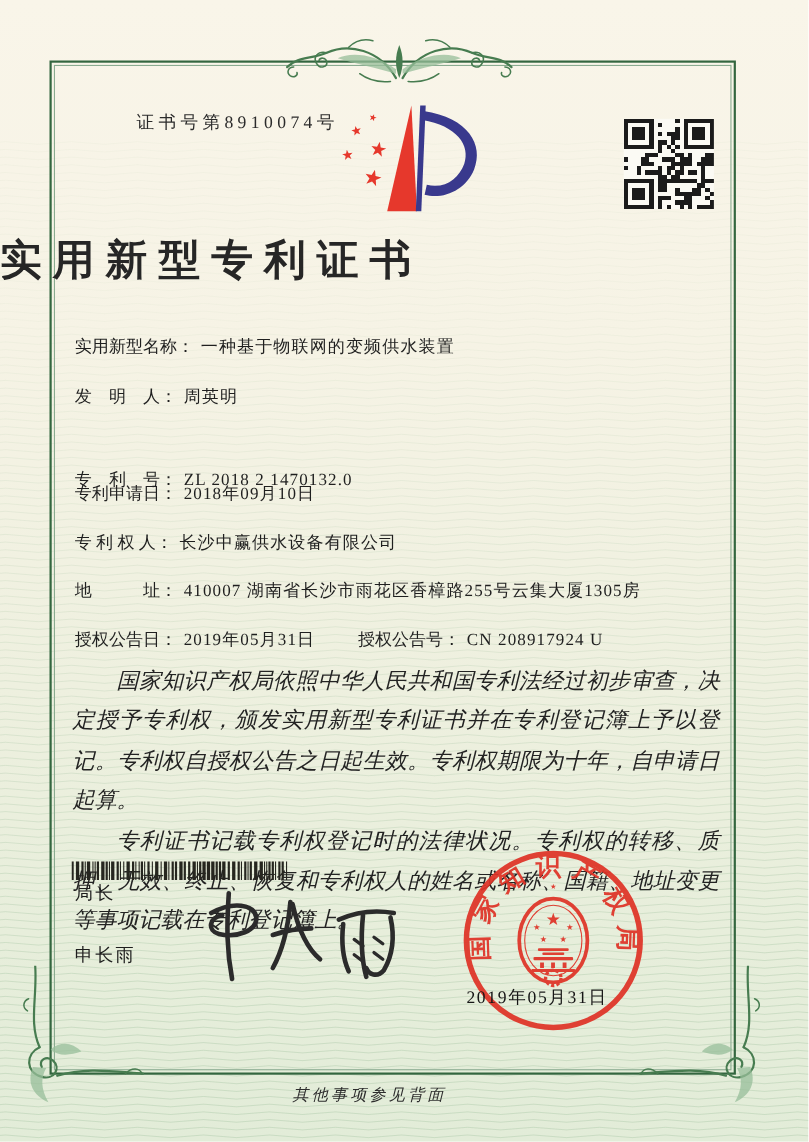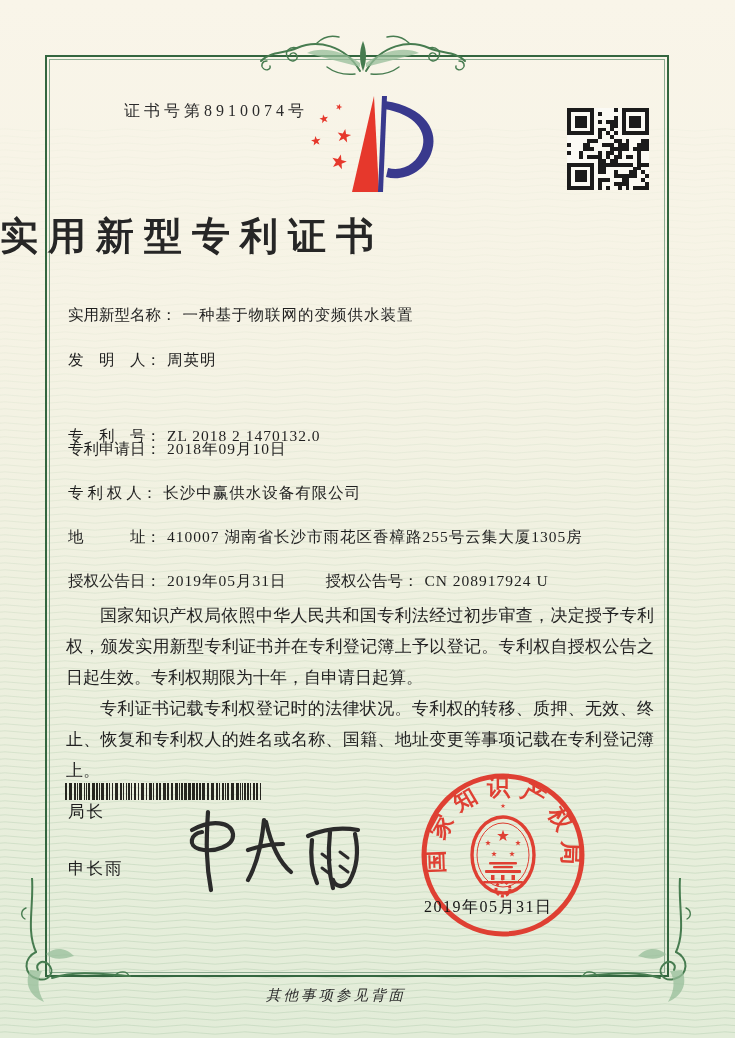--- a/index.html
+++ b/index.html
@@ -16,22 +16,22 @@
   .ff{fill:#97bd9a;opacity:.75;}
   .ff2{fill:#477c50;}
   .abs{position:absolute;z-index:4;}
   .cert-no{left:76px;top:101px;font-size:16px;letter-spacing:4px;color:#2b2b2b;margin-left:48px;}
   .title{left:0;top:211px;width:735px;text-align:left;font-size:38px;font-weight:bold;
          letter-spacing:10px;color:#262626;}
   .frow{left:68px;width:584px;font-size:15.5px;color:#1f1f1f;white-space:nowrap;}
   .frow .lab{display:inline-block;text-align:right;}
   .frow .val{margin-left:6px;letter-spacing:1px;}
   .frow2cell{display:inline-block;}
-  .paras{left:66px;top:601px;width:588px;font-size:17px;line-height:1.82;color:#232323;
-         text-align:justify;z-index:4;position:absolute;}
+  .paras{left:66px;top:601px;width:588px;font-size:20px;line-height:1.82;color:#232323;
+         text-align:justify;font-style:italic;z-index:4;position:absolute;}
   .paras p{margin:0;text-indent:2em;}
   .barcode{left:65px;top:783px;width:200px;height:17px;font-size:0;overflow:hidden;}
   .barcode span{display:inline-block;height:17px;background:#26261f;vertical-align:top;}
   .director{left:68px;font-size:16.5px;letter-spacing:2px;color:#1d1d1d;}
   .seal-date{left:424px;top:897px;width:160px;font-size:16px;letter-spacing:1.5px;color:#161616;z-index:6;}
   .page-info{left:0;top:942px;width:735px;text-align:center;font-size:13.5px;color:#2a2a2a;letter-spacing:2px;}
   .back-note{left:266px;top:986px;font-size:14.5px;letter-spacing:3px;color:#2d2d2d;font-style:italic;}
   .sigsvg{left:178px;top:802px;z-index:5;}
   .sealwrap{left:414px;top:766px;width:178px;height:178px;z-index:5;opacity:.93;}
 </style>

